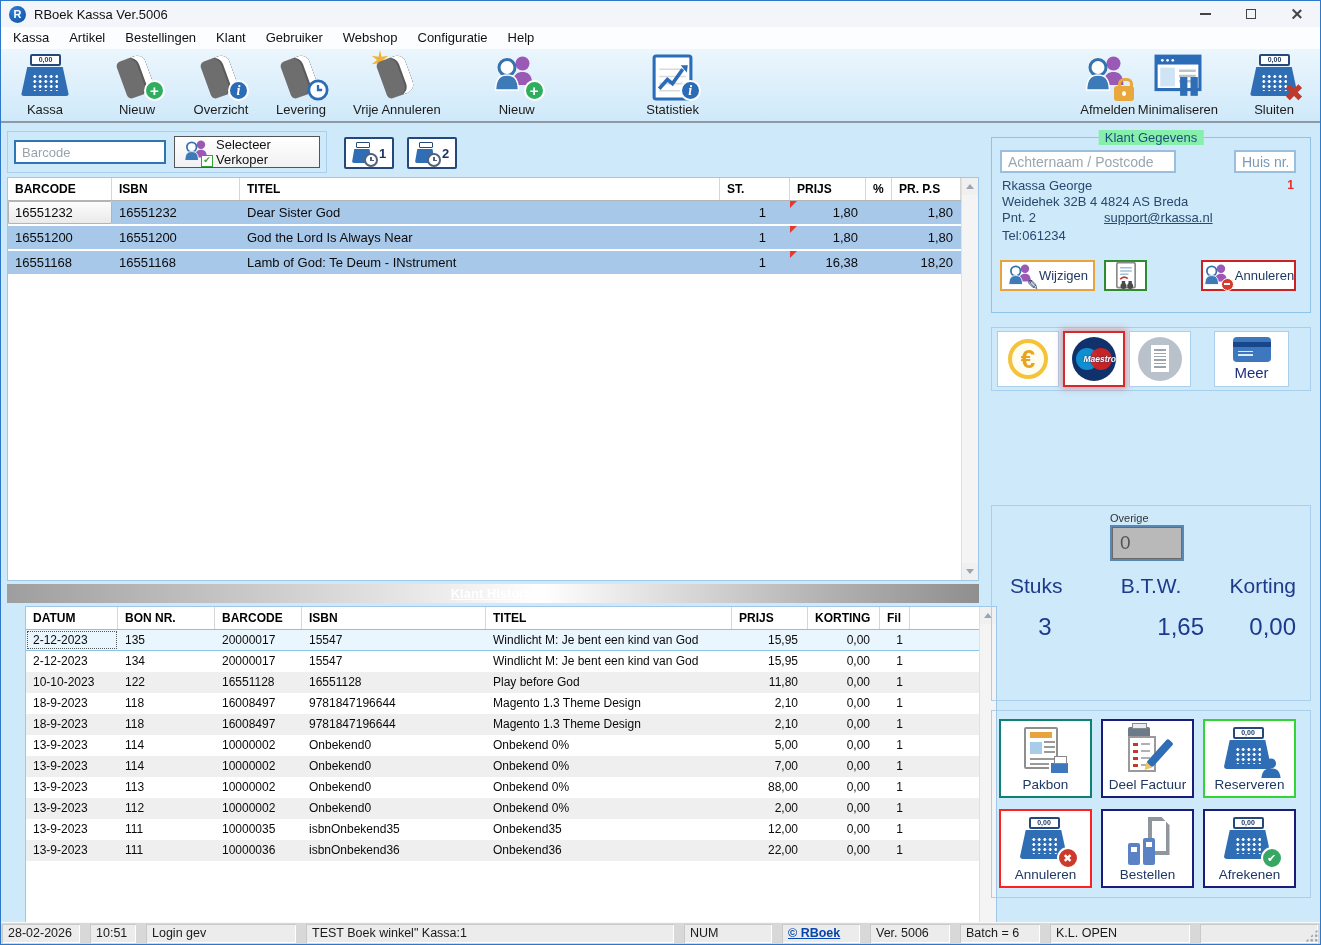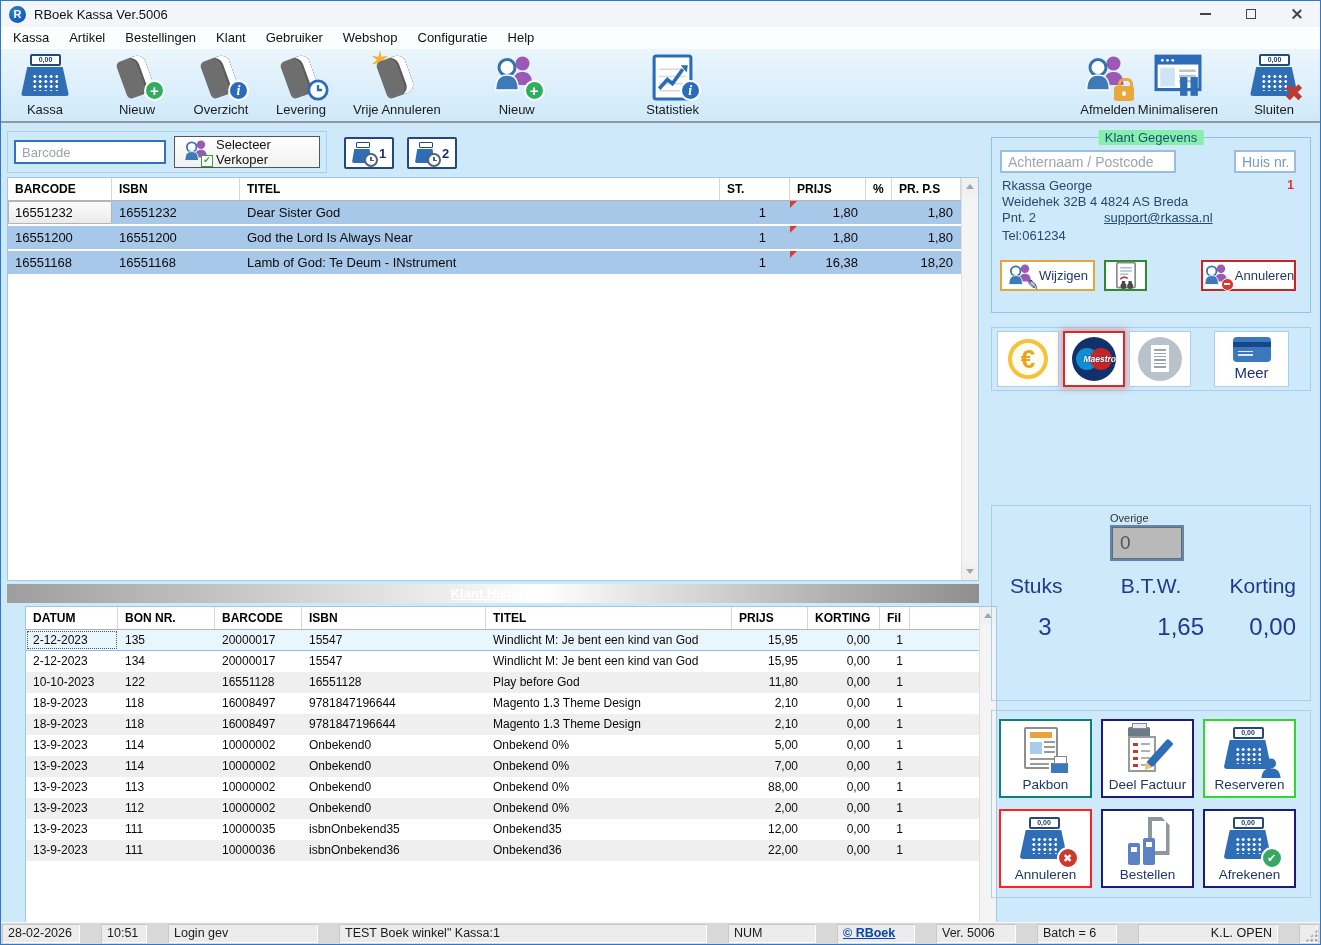--- a/index.html
+++ b/index.html
@@ -217,21 +217,21 @@
 
   
   .best-sheet { position:absolute; right:4px; top:0; width:22px; height:38px; background:#fff; border:4px solid #8f969e; clip-path:polygon(0 0,64% 0,100% 22%,100% 100%,0 100%); }
   .best-b1 { position:absolute; left:6px; bottom:0; width:12px; height:22px; background:#5b82c4; border-radius:2px; }
   .best-b1:before { content:""; position:absolute; left:3px; top:4px; width:6px; height:5px; background:#fff; }
   .best-b2 { position:absolute; left:21px; bottom:0; width:12px; height:27px; background:#5b82c4; border-radius:2px; }
   .best-b2:before { content:""; position:absolute; left:3px; top:4px; width:6px; height:5px; background:#fff; }
 
   
   .statusbar { position:absolute; left:0; bottom:0; width:100%; height:22px; background:#d8d8d8; border-top:1px solid #f8f8f8; display:flex; align-items:stretch; padding:1px 2px 1px 1px; }
-  .sseg { background:#ececec; box-shadow:inset 1px 1px 0 #c9c9c9, inset -1px -1px 0 #ffffff; margin-right:21px; font-size:12.5px; color:#1a1a1a; padding:2px 6px 0 6px; white-space:nowrap; overflow:hidden; }
+  .sseg { background:#ececec; box-shadow:inset 1px 1px 0 #c9c9c9, inset -1px -1px 0 #ffffff; margin-right:10px; font-size:12.5px; color:#1a1a1a; padding:2px 6px 0 6px; white-space:nowrap; overflow:hidden; }
   .sseg.slink { color:#0645ad; text-decoration:underline; font-weight:bold; }
   .sfill { flex:1; background:#ececec; box-shadow:inset 1px 1px 0 #c9c9c9, inset -1px -1px 0 #ffffff; }
   .grip { position:absolute; right:2px; bottom:2px; width:13px; height:13px;
           background-image:radial-gradient(#98a0a8 1px,transparent 1.6px); background-size:4.5px 4.5px;
           clip-path:polygon(100% 0,100% 100%,0 100%); }
 </style>
 </head>
 <body>
 
 <svg width="0" height="0" style="position:absolute" aria-hidden="true">
@@ -755,18 +755,18 @@
 
   <div class="statusbar" id="statusbar">
       <div class="sseg" style="width: 78px;">28-02-2026</div>
       <div class="sseg" style="width: 46px;">10:51</div>
       <div class="sseg" style="width: 150px;">Login gev</div>
       <div class="sseg" style="width: 368px;">TEST Boek winkel" Kassa:1</div>
       <div class="sseg" style="width: 88px;">NUM</div>
       <div class="sseg slink" style="width: 78px;">© RBoek</div>
       <div class="sseg" style="width: 80px;">Ver. 5006</div>
       <div class="sseg" style="width: 80px;">Batch = 6</div>
-      <div class="sseg" style="width: 140px; text-align: right;">K.L. OPEN</div>
+      <div class="sseg" style="width: 140px;">K.L. OPEN</div>
       <div class="sfill"></div>
     </div>
   <div class="grip"></div>
 
 </div>
 
 </body></html>

